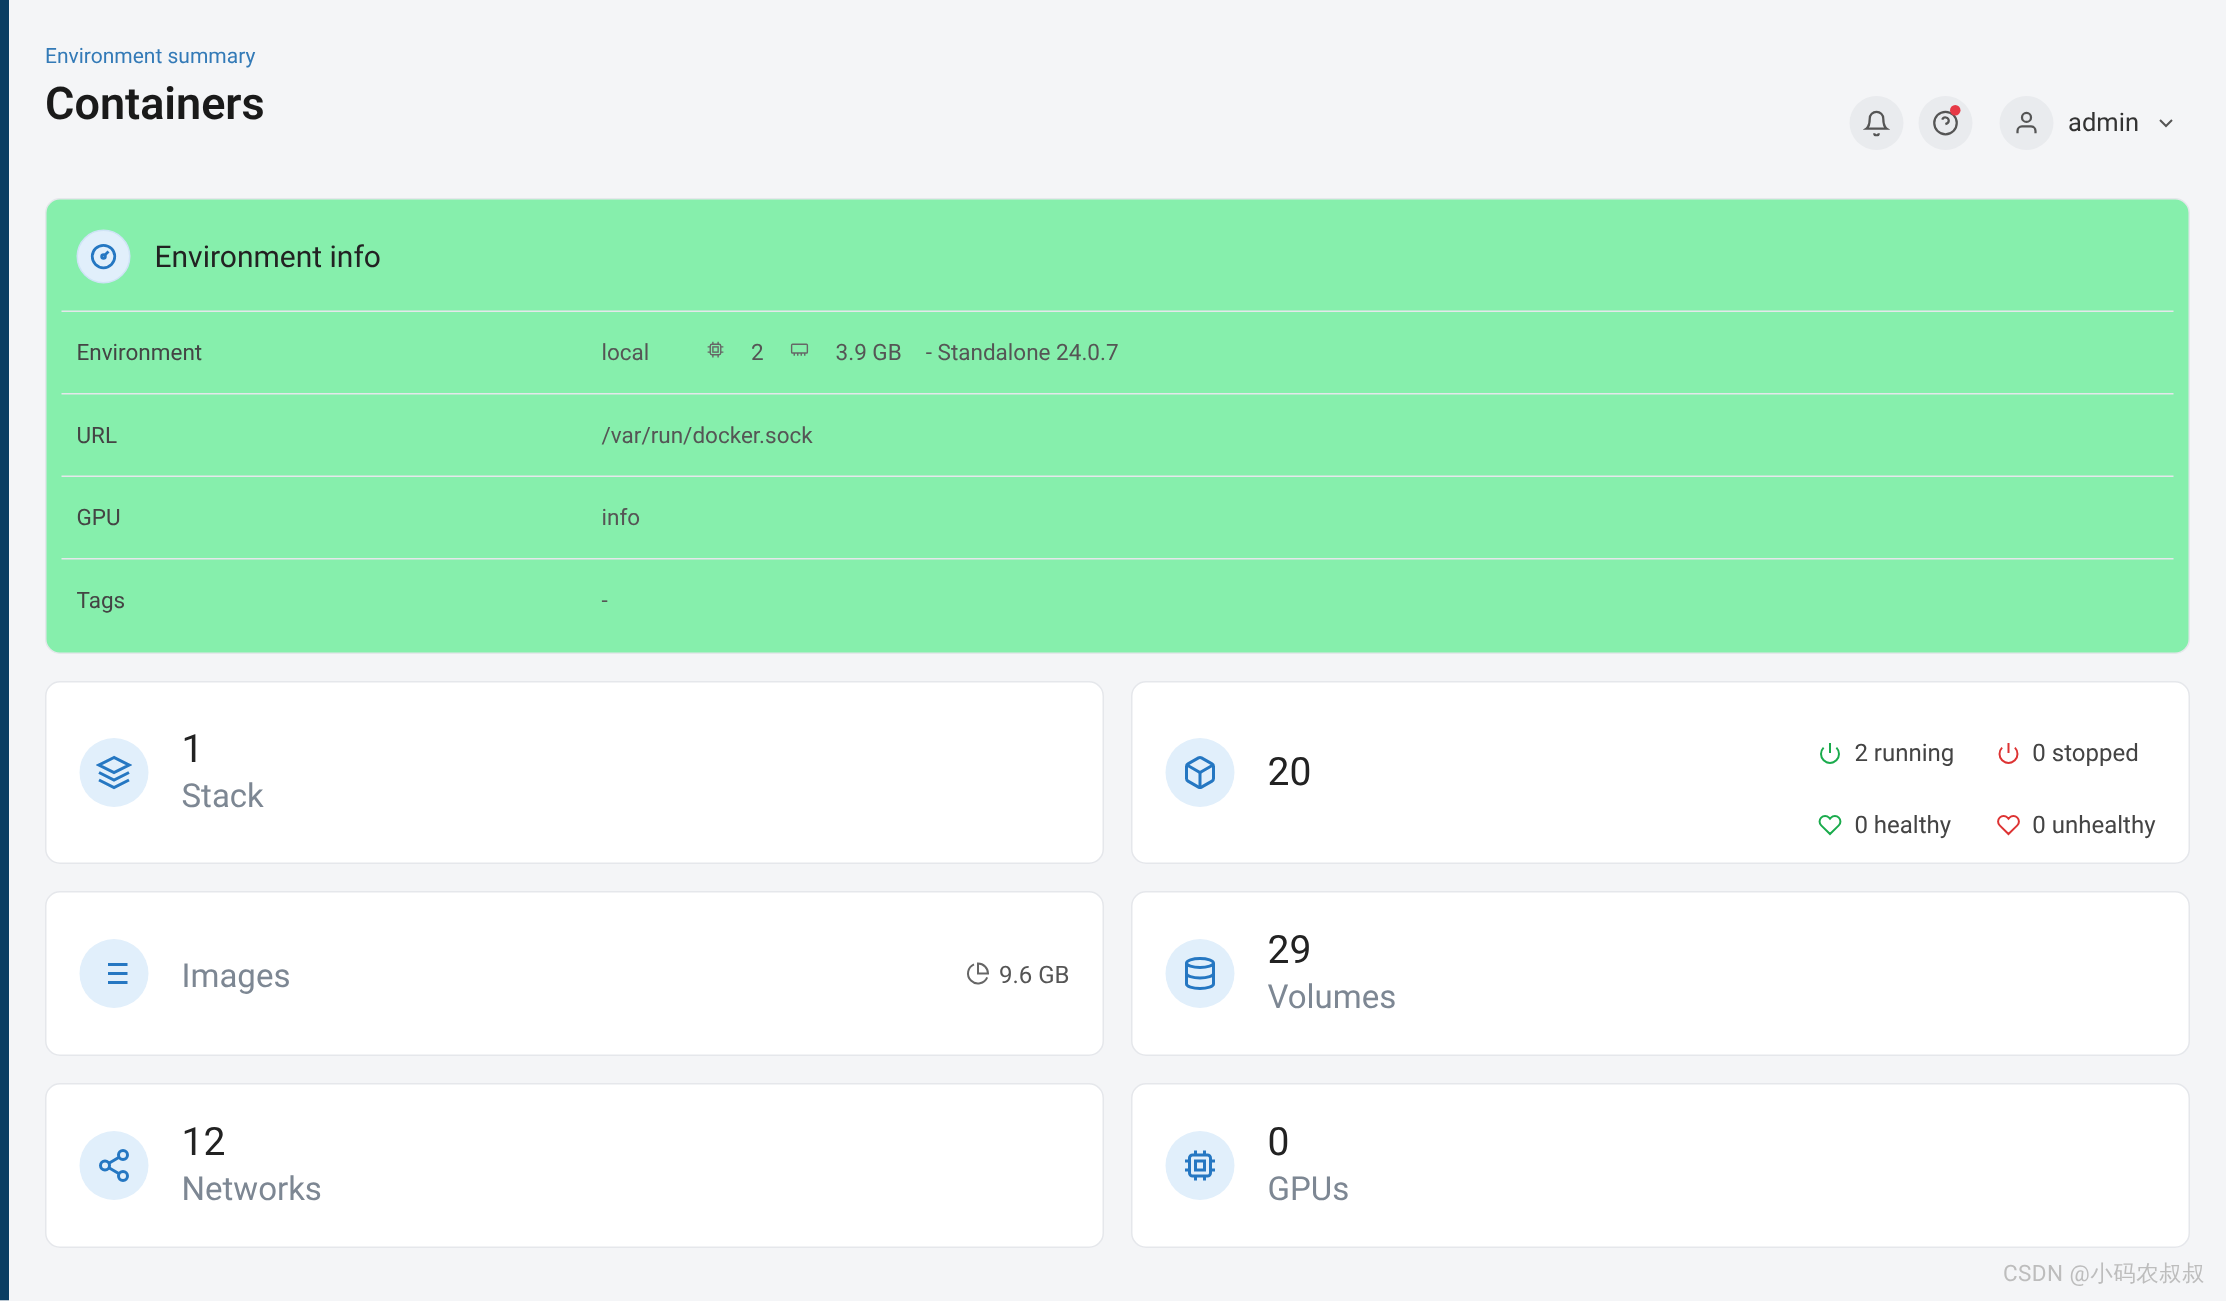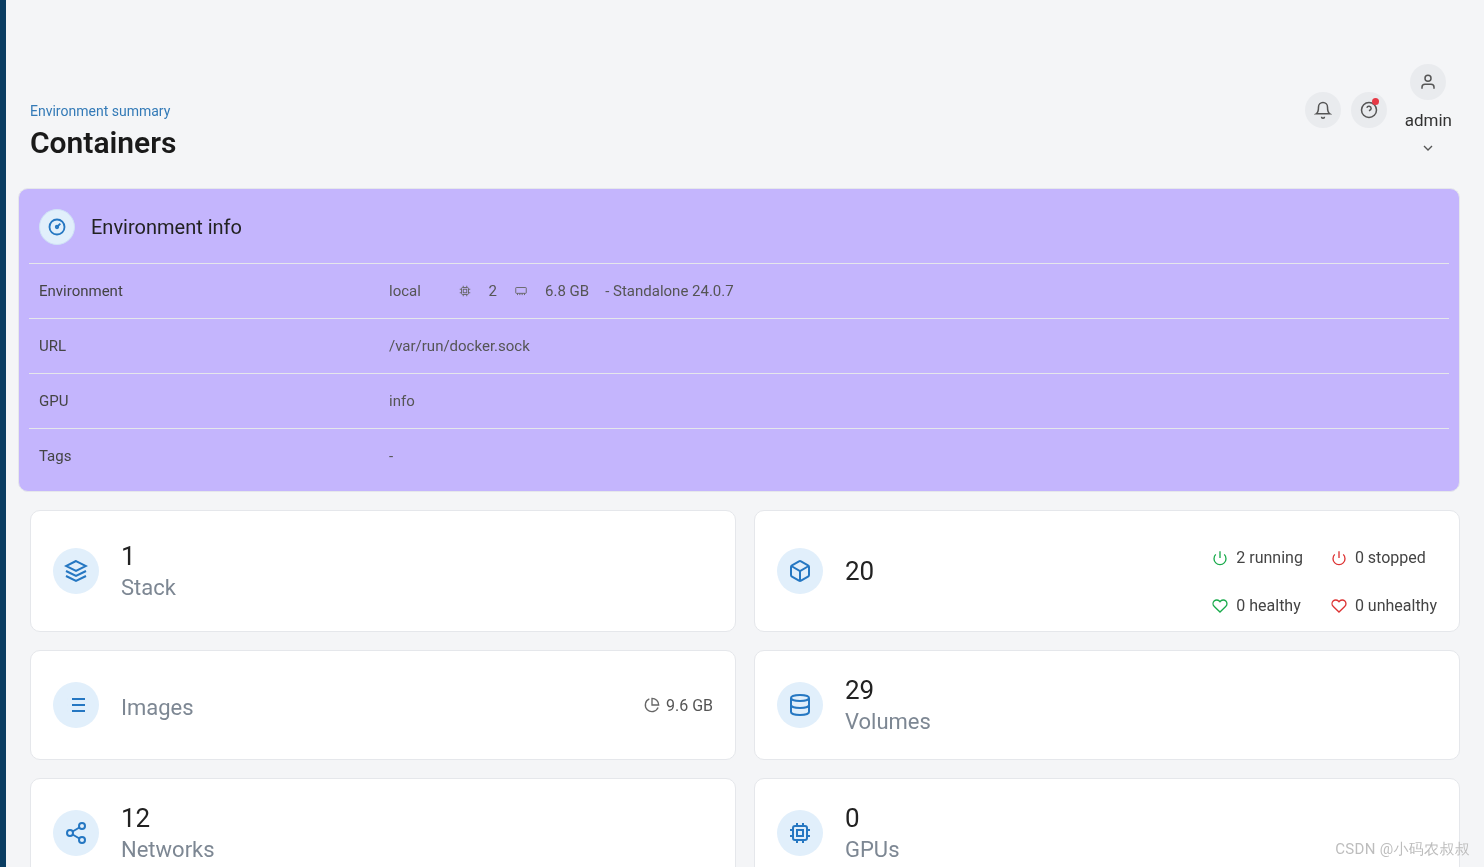--- a/index.html
+++ b/index.html
@@ -17,21 +17,21 @@
       left: 0; top: 0; bottom: 0;
       width: 6px;
       background: #0a3d62;
     }
     .main {
       margin-left: 6px;
       padding: 0 0 0 0;
     }
     .header-row {
       display: flex;
-      align-items: flex-end;
+      align-items: flex-start;
       justify-content: space-between;
       padding: 30px 24px 10px 24px;
     }
     .header-left { }
     .breadcrumb {
       color: #337ab7;
       font-size: 14px;
       margin-bottom: 6px;
     }
     .page-title {
@@ -62,35 +62,34 @@
       width: 7px; height: 7px;
       background: #e63946;
       border-radius: 50%;
     }
     .user-chip {
       display: flex;
       align-items: center;
       gap: 10px;
       cursor: pointer;
       padding: 4px 8px;
-      flex-direction: column;
     }
     .user-chip .avatar-wrap {
       width: 36px; height: 36px;
       border-radius: 50%;
       background: #e9ebee;
       display: flex; align-items: center; justify-content: center;
     }
     .user-chip svg.av { width: 18px; height: 18px; stroke: #555; fill: none; stroke-width: 2; }
     .user-chip .uname { font-size: 17px; color: #333; }
     .user-chip svg.chev { width: 16px; height: 16px; stroke: #555; fill: none; stroke-width: 2; }
 
     .panel {
-      margin: 18px 24px 0 12px;
-      background: #c4b5fd;
+      margin: 18px 24px 0 24px;
+      background: #86efac;
       border: 1px solid #e5e7eb;
       border-radius: 10px;
     }
     .panel-head {
       display: flex;
       align-items: center;
       gap: 16px;
       padding: 20px 20px 18px 20px;
     }
     .gauge-icon {
@@ -112,21 +111,20 @@
     }
     .info-label {
       width: 350px;
       color: #444;
       font-size: 15px;
     }
     .info-value {
       color: #555;
       font-size: 15px;
       display: flex;
-      align-items: center;
       gap: 16px;
     }
     .inline-icon { width: 16px; height: 14px; stroke: #666; fill: none; stroke-width: 1.6; display: inline-block; vertical-align: middle; }
 
     .grid {
       display: grid;
       grid-template-columns: repeat(2, 1fr);
       gap: 18px;
       margin: 18px 24px 0 24px;
     }
@@ -251,21 +249,21 @@
             <line x1="15" y1="18" x2="15" y2="21"></line>
           </svg>
         <span>2</span>
         <svg class="inline-icon" viewBox="0 0 24 24">
             <rect x="3" y="6" width="18" height="10" rx="1"></rect>
             <line x1="6" y1="16" x2="6" y2="19"></line>
             <line x1="10" y1="16" x2="10" y2="19"></line>
             <line x1="14" y1="16" x2="14" y2="19"></line>
             <line x1="18" y1="16" x2="18" y2="19"></line>
           </svg>
-        <span>6.8 GB</span>
+        <span>3.9 GB</span>
         <span> - Standalone 24.0.7</span>
       </div>
     </div>
 
     <div class="info-row">
       <div class="info-label">URL</div>
       <div class="info-value">/var/run/docker.sock</div>
     </div>
 
     <div class="info-row">

